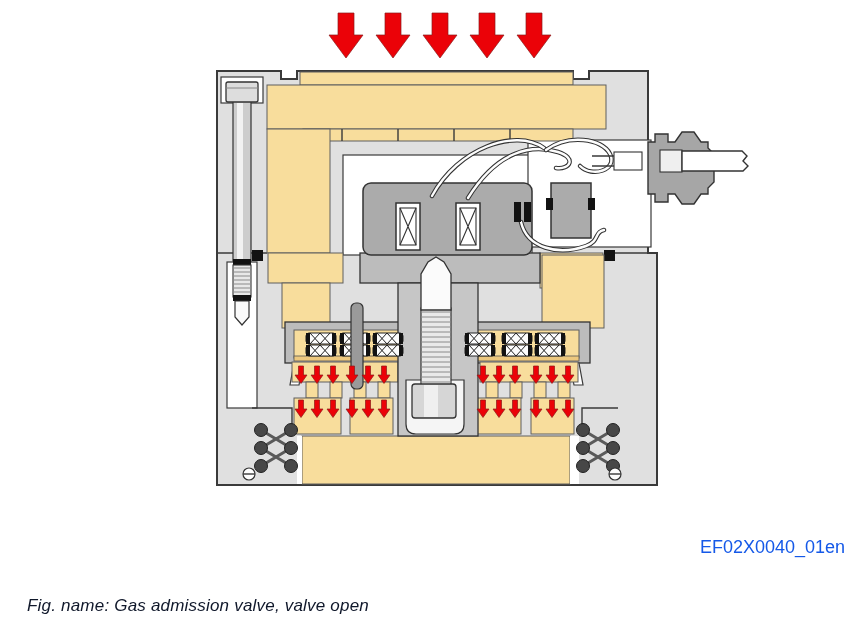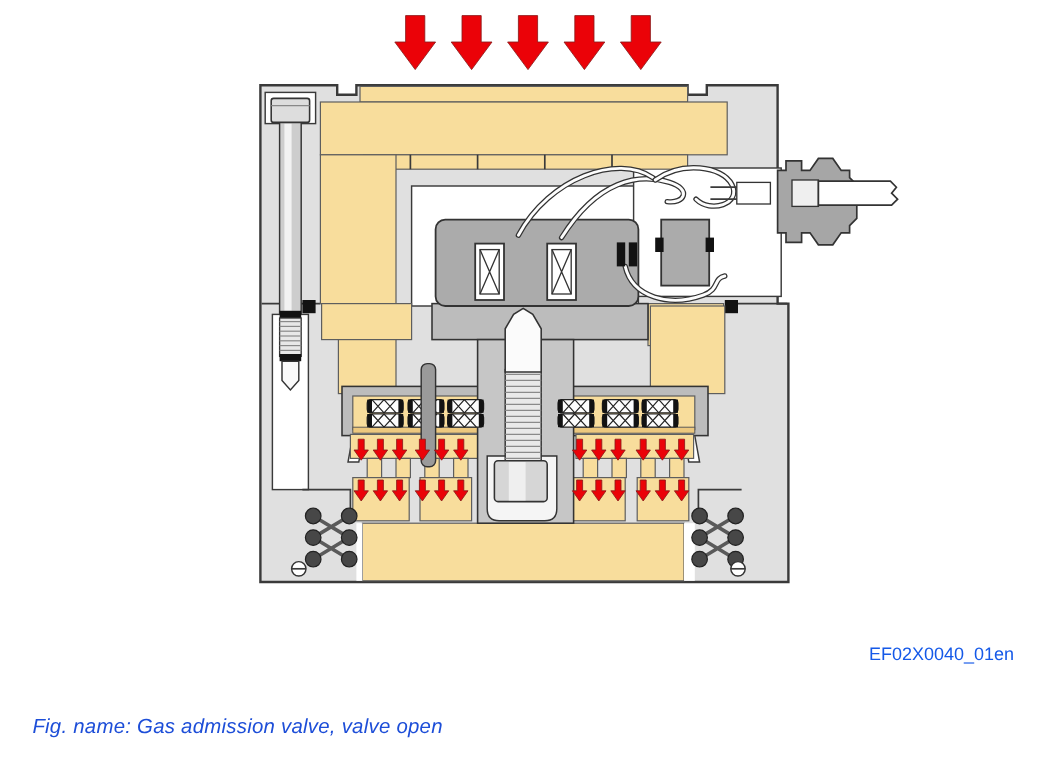--- a/index.html
+++ b/index.html
@@ -12,22 +12,22 @@
   .plate{fill:var(--plate-gray,#BCBCBC);stroke:#333;stroke-width:1.3;}
   .cgray{fill:var(--center-gray,#C6C6C6);stroke:#333;stroke-width:1.3;}
   .sol{fill:var(--solenoid,#ABABAB);stroke:#333;stroke-width:1.5;}
   .gland{fill:var(--gland-gray,#A6A6A6);stroke:#333;stroke-width:1.4;}
   .ink{stroke:var(--housing-outline,#3A3A3A);fill:none;stroke-width:1.4;}
   .blk{fill:#121212;stroke:none;}
   .wire-out{stroke:#333;stroke-width:4.5;fill:none;stroke-linecap:round;}
   .wire-in{stroke:#FDFDFD;stroke-width:2.4;fill:none;stroke-linecap:round;}
   .arrow{fill:var(--arrow-red,#EB0208);stroke:#8B1A1A;stroke-width:0.7;}
   .caption{position:absolute;left:27px;top:596px;font-size:17px;font-style:italic;
-           color:#1d4ed8;letter-spacing:0.2px;}
-  .code{position:absolute;right:19px;top:537px;font-size:15px;color:var(--code-blue,#1559E8);text-align:right;}
+           color:#0f172a;letter-spacing:0.2px;}
+  .code{position:absolute;right:19px;top:537px;font-size:18px;color:var(--code-blue,#1559E8);text-align:right;}
 </style>
 </head>
 <body>
 
 <div id="stage">
   <svg id="diagram" width="864" height="520" viewBox="0 0 864 520">
 
     <g>
       <path class="hfill" d="M217,71 H281 V79 H297 V71 H573 V79 H589 V71 H648 V253 H657 V485 H217 Z"></path>
       <rect class="wfill" x="343" y="155" width="189" height="100"></rect>

